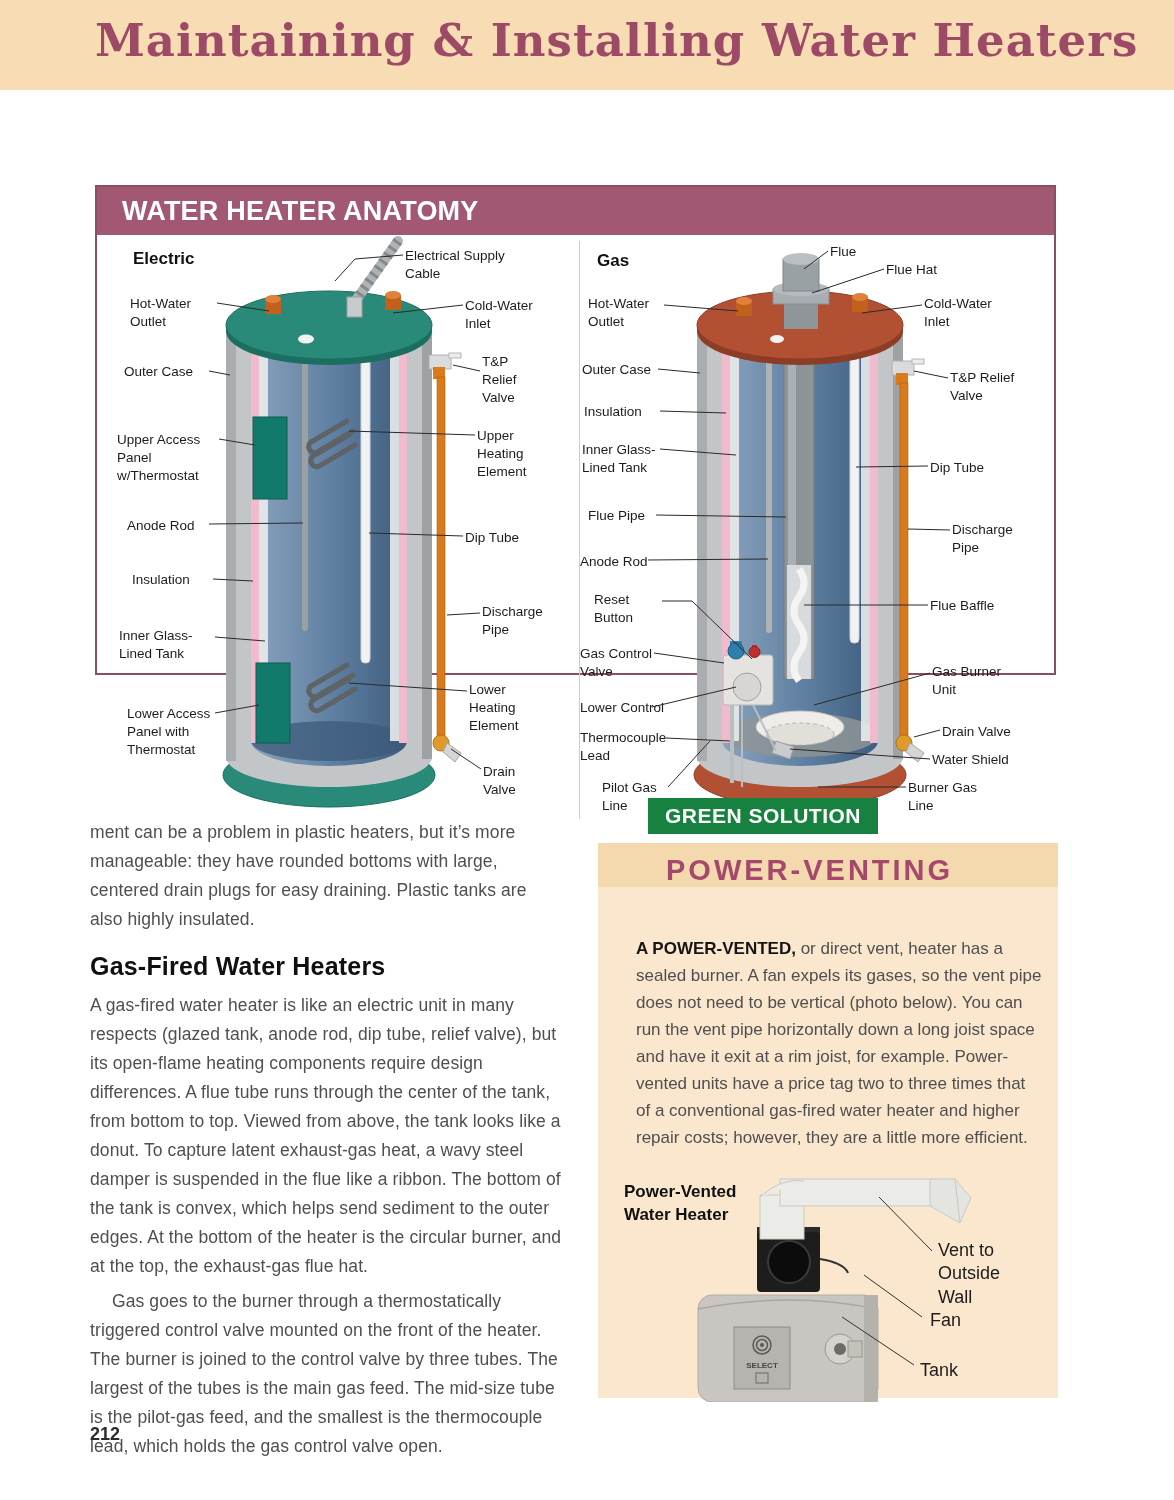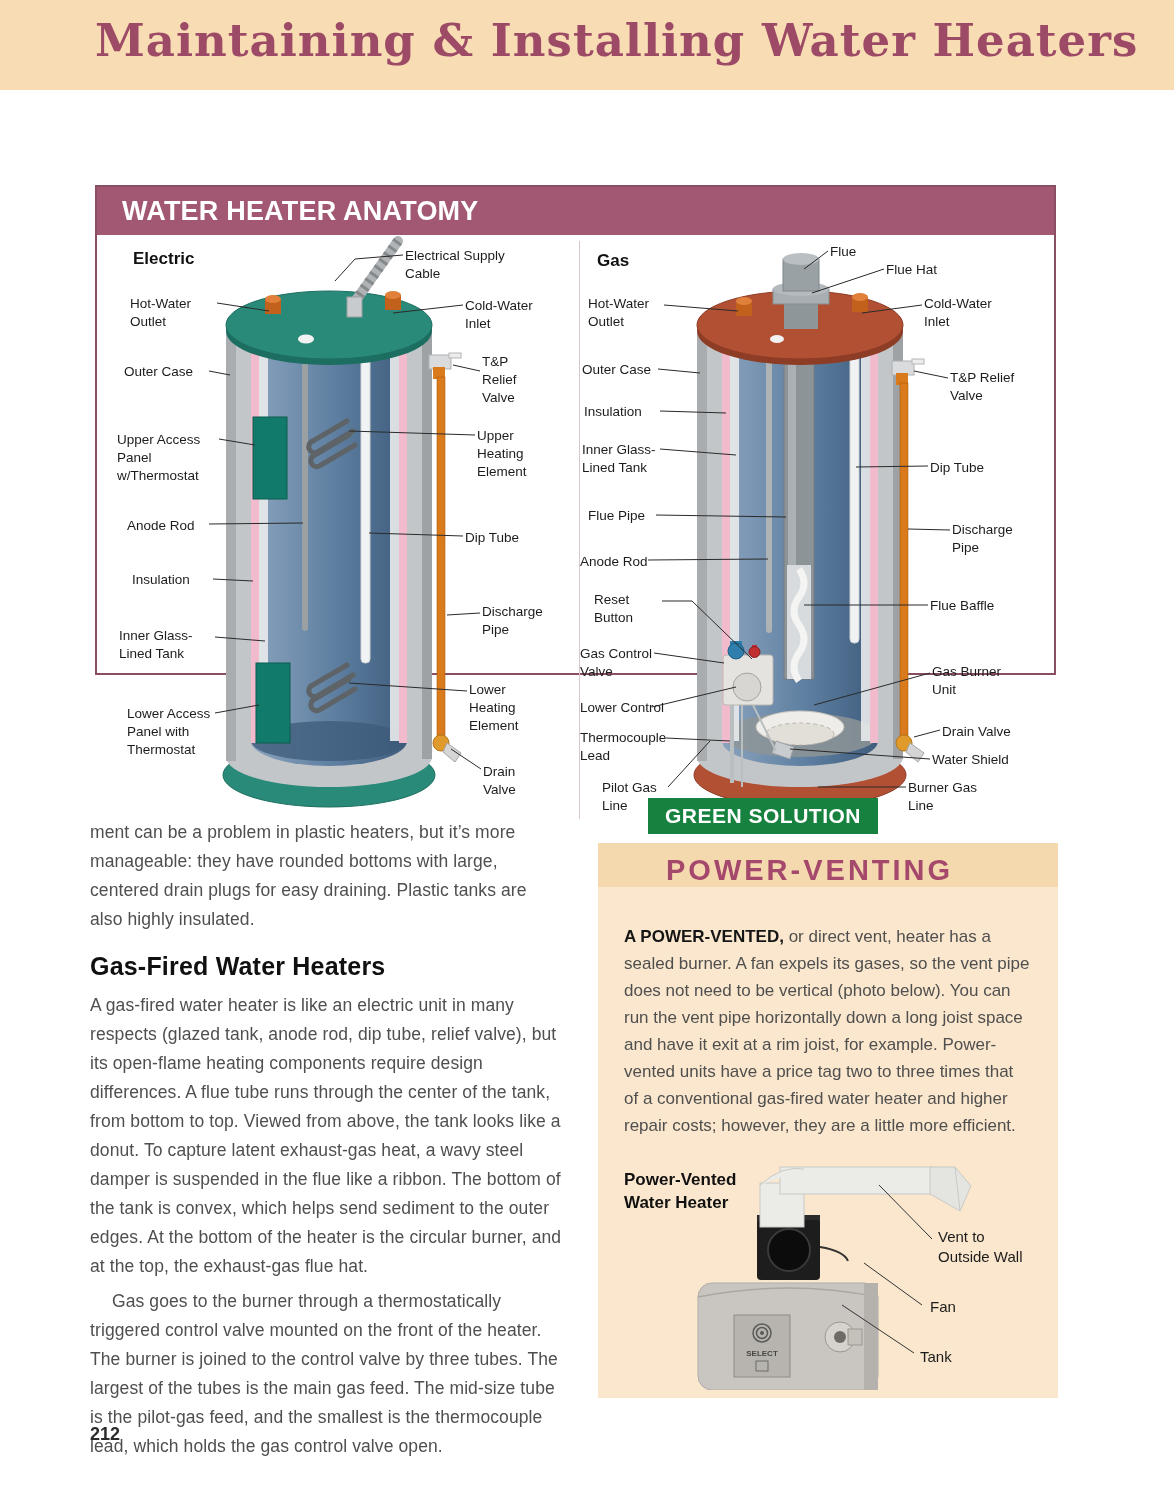--- a/index.html
+++ b/index.html
@@ -31,26 +31,26 @@
   .indented{text-indent:22px;}
   
   .sidebar{position:absolute;left:598px;top:798px;width:460px;}
   .green-badge{position:absolute;left:50px;top:0;z-index:2;background:#17823f;color:#fff;
                font-weight:bold;font-size:21px;letter-spacing:.5px;padding:6px 17px;}
   .pv-band{position:absolute;left:0;top:37px;width:460px;height:52px;background:#f5d9ae;margin-top:8px;}
   .pv-band .pv-title{position:absolute;left:68px;top:0;line-height:54px;
             font-size:29px;font-weight:bold;letter-spacing:3px;color:#a4486c;}
   .pv-body{position:absolute;left:0;top:89px;width:460px;height:511px;background:#fae7cd;
            box-sizing:border-box;padding:36px 24px 0 26px;}
-  .pv-body p{margin:0;width:408px;color:#4f4f4f;font-size:17px;line-height:27px;}
+  .pv-body p{margin:12px;width:408px;color:#4f4f4f;font-size:17px;line-height:27px;}
   .pv-body b{color:#151515;}
   .photo-area{position:relative;margin-top:16px;height:235px;}
   .photo-label{position:absolute;left:0;top:14px;width:150px;font-weight:bold;
                font-size:17px;line-height:1.35;color:#111;}
-  .pa-lbl{position:absolute;font-size:15px;color:#1c1c1c;line-height:1.3;}
+  .pa-lbl{position:absolute;font-size:18px;color:#1c1c1c;line-height:1.3;}
   .page-number{position:absolute;left:90px;top:1424px;font-weight:bold;font-size:18px;color:#2b2b2b;}
 </style>
 </head>
 <body>
 
 <div class="page">
 
   <header class="banner">
     <h1>Maintaining &amp; Installing Water Heaters</h1>
   </header>

